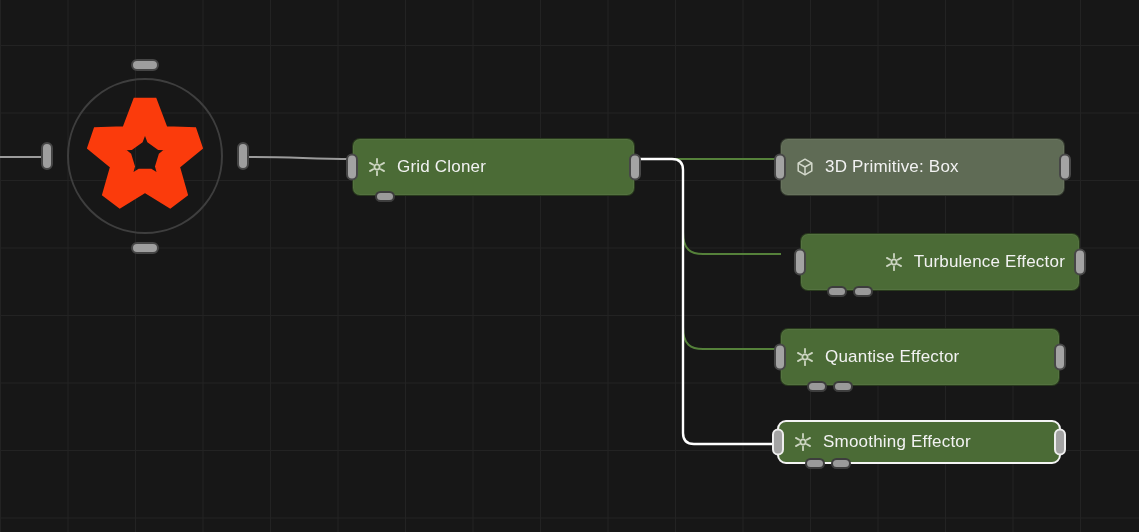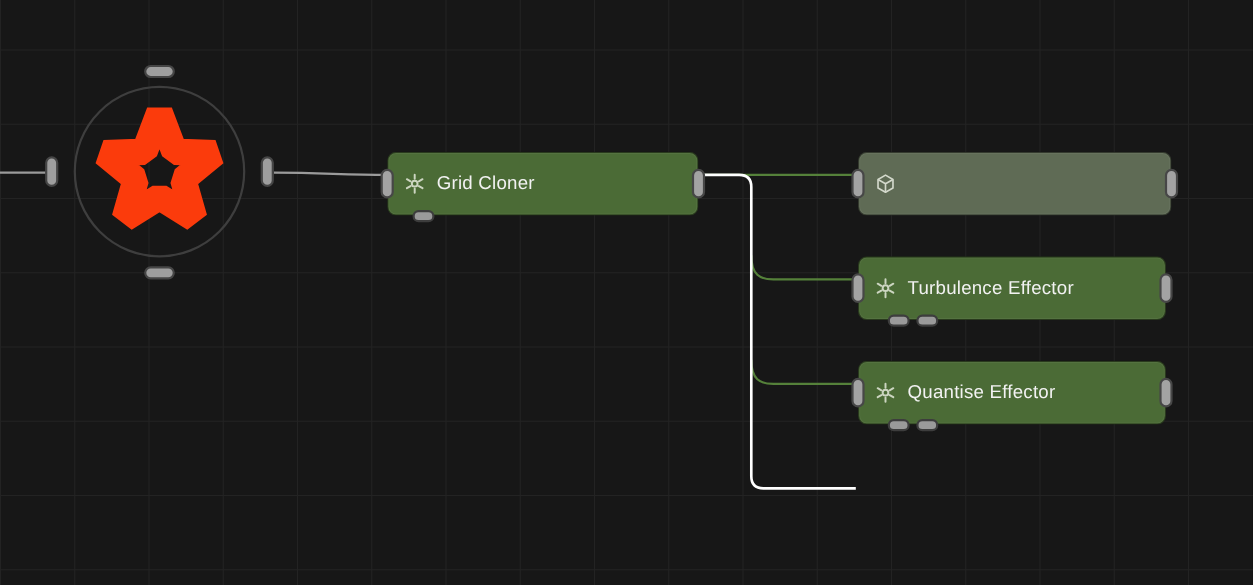--- a/index.html
+++ b/index.html
@@ -98,24 +98,25 @@
   </div>
 
   <div class="node muted" style="left:780px;top:138px;width:285px;">
     <span class="port in"></span>
     <svg class="nicon" viewBox="0 0 20 20" width="20" height="20">
       <g stroke="#d3d8cb" stroke-width="1.5" fill="none" stroke-linejoin="round">
         <path d="M10 2.2 L16.8 6.1 V13.9 L10 17.8 L3.2 13.9 V6.1 Z"></path>
         <path d="M3.2 6.1 L10 10 L16.8 6.1 M10 10 V17.8"></path>
       </g>
     </svg>
+    <span class="nlabel">3D Primitive: Box</span>
     <span class="port out"></span>
   </div>
 
-  <div class="node green" style="left:780px;top:233px;width:280px;">
+  <div class="node green" style="left:800px;top:233px;width:280px;justify-content:flex-end;">
     <span class="port in"></span>
     <svg class="nicon" viewBox="0 0 20 20" width="20" height="20">
       <g stroke="#ccd5c1" stroke-width="1.8" stroke-linecap="round" fill="none">
         <circle cx="10" cy="10" r="2.6"></circle>
         <path d="M10 1.8 V5.6 M10 14.4 V18.2 M2.9 5.9 L6.2 7.8 M13.8 12.2 L17.1 14.1 M2.9 14.1 L6.2 12.2 M13.8 7.8 L17.1 5.9"></path>
       </g>
     </svg>
     <span class="nlabel">Turbulence Effector</span>
     <span class="port out"></span>
     <span class="pin" style="left:26px;"></span>
@@ -129,14 +130,27 @@
         <circle cx="10" cy="10" r="2.6"></circle>
         <path d="M10 1.8 V5.6 M10 14.4 V18.2 M2.9 5.9 L6.2 7.8 M13.8 12.2 L17.1 14.1 M2.9 14.1 L6.2 12.2 M13.8 7.8 L17.1 5.9"></path>
       </g>
     </svg>
     <span class="nlabel">Quantise Effector</span>
     <span class="port out"></span>
     <span class="pin" style="left:26px;"></span>
     <span class="pin" style="left:52px;"></span>
   </div>
 
+  <div class="node green selected" style="left:777px;top:420px;width:284px;">
+    <span class="port in"></span>
+    <svg class="nicon" viewBox="0 0 20 20" width="20" height="20">
+      <g stroke="#ccd5c1" stroke-width="1.8" stroke-linecap="round" fill="none">
+        <circle cx="10" cy="10" r="2.6"></circle>
+        <path d="M10 1.8 V5.6 M10 14.4 V18.2 M2.9 5.9 L6.2 7.8 M13.8 12.2 L17.1 14.1 M2.9 14.1 L6.2 12.2 M13.8 7.8 L17.1 5.9"></path>
+      </g>
+    </svg>
+    <span class="nlabel">Smoothing Effector</span>
+    <span class="port out"></span>
+    <span class="pin" style="left:26px;"></span>
+    <span class="pin" style="left:52px;"></span>
+  </div>
 
 </div>
 
 </body></html>

